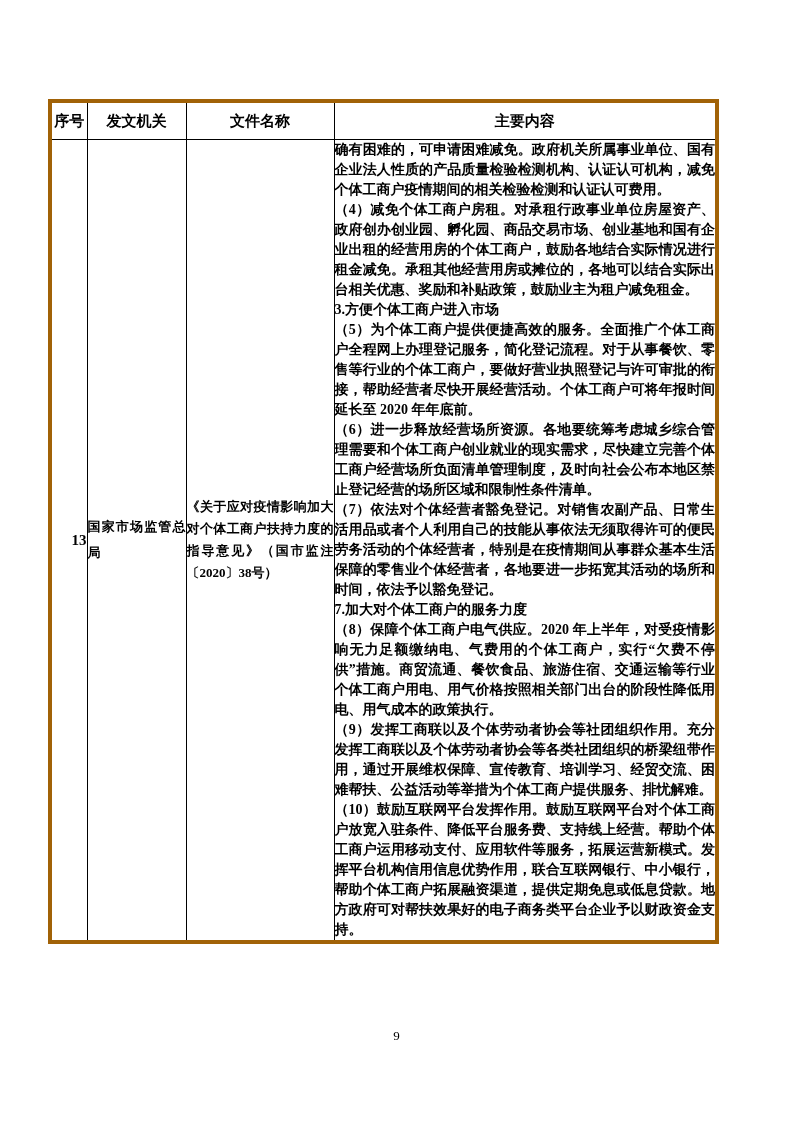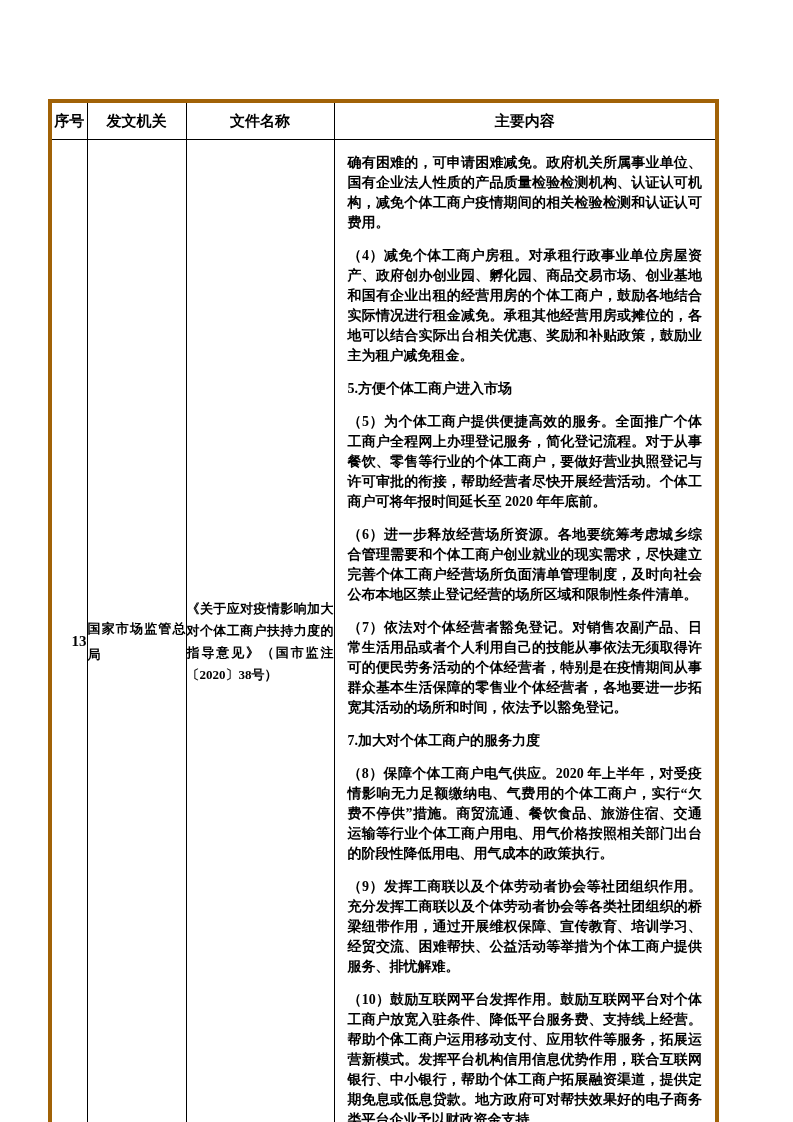--- a/index.html
+++ b/index.html
@@ -65,21 +65,21 @@
     text-align: justify;
     text-justify: inter-ideograph;
   }
   td.cell-content {
     vertical-align: top;
     padding: 1px 2px;
     font-size: 14px;
     line-height: 20px;
   }
   td.cell-content p {
-    margin: 13px;
+    margin: 0;
     text-align: justify;
     text-justify: inter-ideograph;
     word-break: break-all;
   }
   .page-number {
     position: absolute;
     top: 1028px;
     left: 0;
     width: 100%;
     text-align: center;
@@ -108,21 +108,21 @@
       </tr>
     </thead>
     <tbody>
       <tr>
         <td class="cell-serial">13</td>
         <td class="cell-authority">国家市场监管总局</td>
         <td class="cell-docname">《关于应对疫情影响加大对个体工商户扶持力度的指导意见》（国市监注〔2020〕38号）</td>
         <td class="cell-content">
           <p>确有困难的，可申请困难减免。政府机关所属事业单位、国有企业法人性质的产品质量检验检测机构、认证认可机构，减免个体工商户疫情期间的相关检验检测和认证认可费用。</p>
           <p>（4）减免个体工商户房租。对承租行政事业单位房屋资产、政府创办创业园、孵化园、商品交易市场、创业基地和国有企业出租的经营用房的个体工商户，鼓励各地结合实际情况进行租金减免。承租其他经营用房或摊位的，各地可以结合实际出台相关优惠、奖励和补贴政策，鼓励业主为租户减免租金。</p>
-          <p>5.方便个体工商户进入市场</p>
+          <p>3.方便个体工商户进入市场</p>
           <p>（5）为个体工商户提供便捷高效的服务。全面推广个体工商户全程网上办理登记服务，简化登记流程。对于从事餐饮、零售等行业的个体工商户，要做好营业执照登记与许可审批的衔接，帮助经营者尽快开展经营活动。个体工商户可将年报时间延长至 2020 年年底前。</p>
           <p>（6）进一步释放经营场所资源。各地要统筹考虑城乡综合管理需要和个体工商户创业就业的现实需求，尽快建立完善个体工商户经营场所负面清单管理制度，及时向社会公布本地区禁止登记经营的场所区域和限制性条件清单。</p>
           <p>（7）依法对个体经营者豁免登记。对销售农副产品、日常生活用品或者个人利用自己的技能从事依法无须取得许可的便民劳务活动的个体经营者，特别是在疫情期间从事群众基本生活保障的零售业个体经营者，各地要进一步拓宽其活动的场所和时间，依法予以豁免登记。</p>
           <p>7.加大对个体工商户的服务力度</p>
           <p>（8）保障个体工商户电气供应。2020 年上半年，对受疫情影响无力足额缴纳电、气费用的个体工商户，实行“欠费不停供”措施。商贸流通、餐饮食品、旅游住宿、交通运输等行业个体工商户用电、用气价格按照相关部门出台的阶段性降低用电、用气成本的政策执行。</p>
           <p>（9）发挥工商联以及个体劳动者协会等社团组织作用。充分发挥工商联以及个体劳动者协会等各类社团组织的桥梁纽带作用，通过开展维权保障、宣传教育、培训学习、经贸交流、困难帮扶、公益活动等举措为个体工商户提供服务、排忧解难。</p>
           <p>（10）鼓励互联网平台发挥作用。鼓励互联网平台对个体工商户放宽入驻条件、降低平台服务费、支持线上经营。帮助个体工商户运用移动支付、应用软件等服务，拓展运营新模式。发挥平台机构信用信息优势作用，联合互联网银行、中小银行，帮助个体工商户拓展融资渠道，提供定期免息或低息贷款。地方政府可对帮扶效果好的电子商务类平台企业予以财政资金支持。</p>
         </td>
       </tr>
     </tbody>

